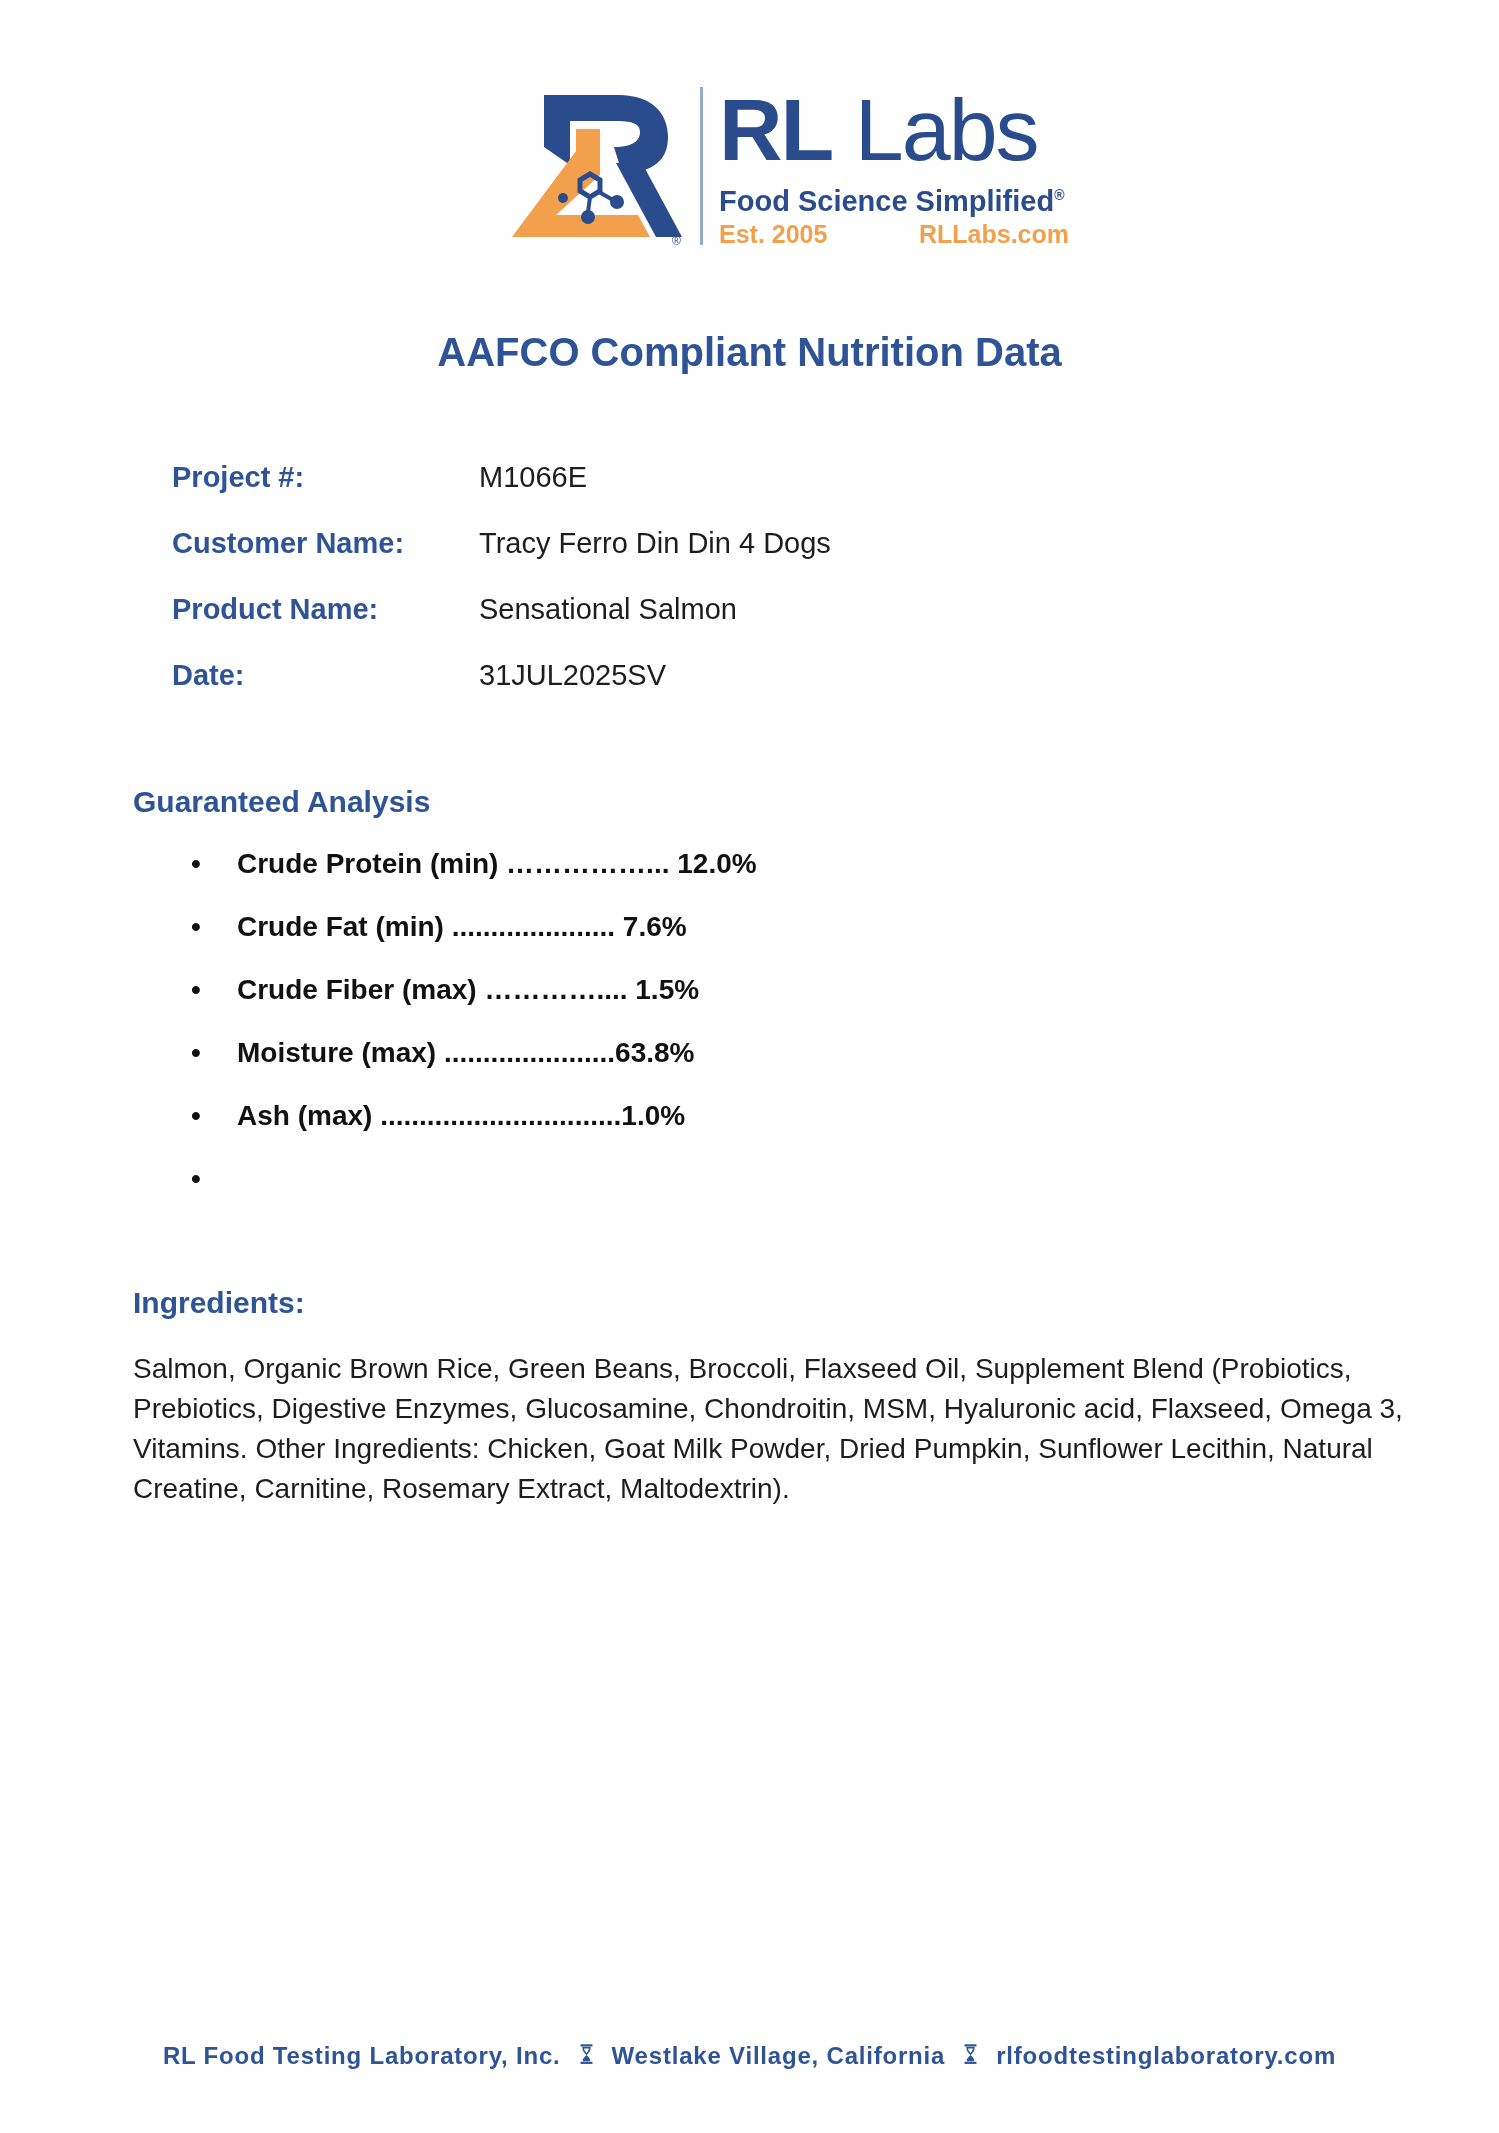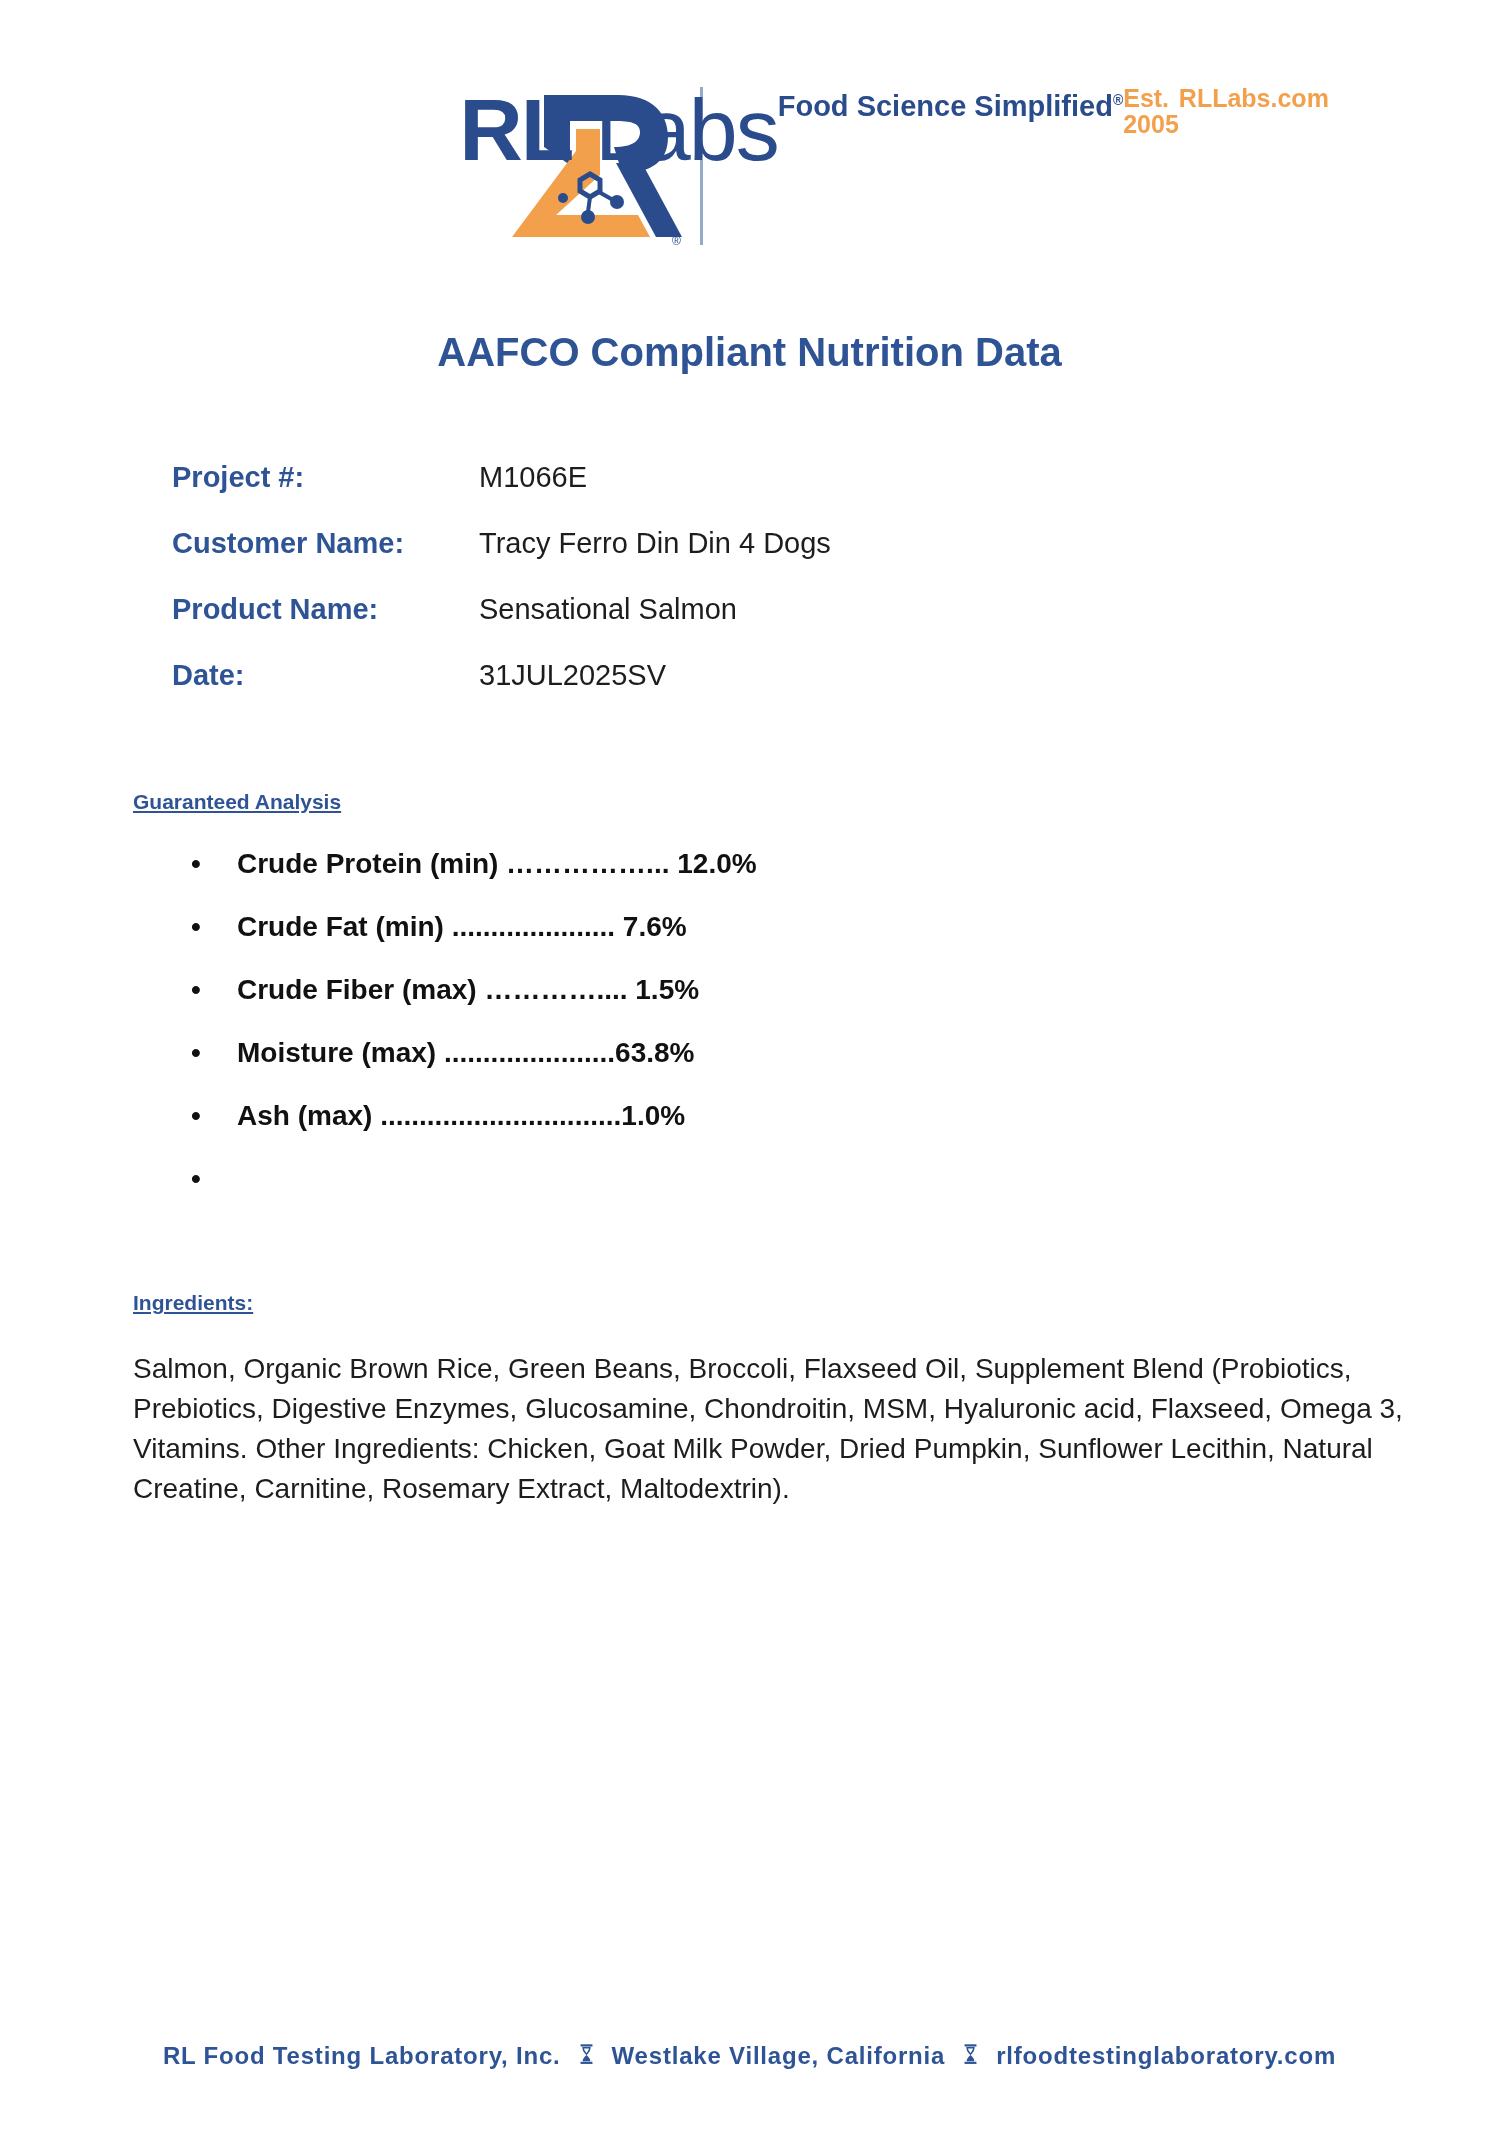--- a/index.html
+++ b/index.html
@@ -17,21 +17,21 @@
     position:absolute; top:85px; left:500px;
     display:flex; align-items:stretch; height:162px;
   }
   .flask-svg { width:182px; height:162px; display:block; }
   .logo-divider {
     width:3px; height:158px; margin:2px 16px 0 18px;
     background:#94aacd;
   }
   .brand-text {
     width:350px; height:162px;
-    display:flex; flex-direction:row; justify-content:center;
+    display:flex; flex-direction:column; justify-content:space-between;
   }
   .brand-name {
     color:#2b4c8c; font-size:88px; line-height:90px;
     letter-spacing:-2px; white-space:nowrap;
   }
   .brand-name .bold { font-weight:700; }
   .brand-name .light { font-weight:400; }
   .brand-tagline {
     color:#2b4c8c; font-size:29px; font-weight:700; line-height:30px;
     white-space:nowrap;
@@ -51,21 +51,21 @@
 
   
   .info-block { position:absolute; top:462px; left:133px; }
   .info-row { display:flex; margin-bottom:36px; font-size:29px; line-height:30px;margin-left:39px; }
   .info-label { width:307px; font-weight:700; color:#2f5496; }
   .info-value { color:#1d1d1d; }
 
   
   .ga-block { position:absolute; top:786px; left:133px; }
   .section-heading {
-    color:#2f5496; font-size:21px; font-weight:700; line-height:32px;text-decoration:underline;
+    color:#2f5496; font-size:30px; font-weight:700; line-height:32px;
   }
   .ga-list { list-style:none; margin-top:28px; }
   .ga-item {
     display:flex; padding-left:58px; margin-bottom:28px;
     font-size:28px; font-weight:700; line-height:35px; color:#111111;
   }
   .ga-bullet { width:46px; flex:0 0 46px; }
   .ga-text span { white-space:pre; }
 
   

